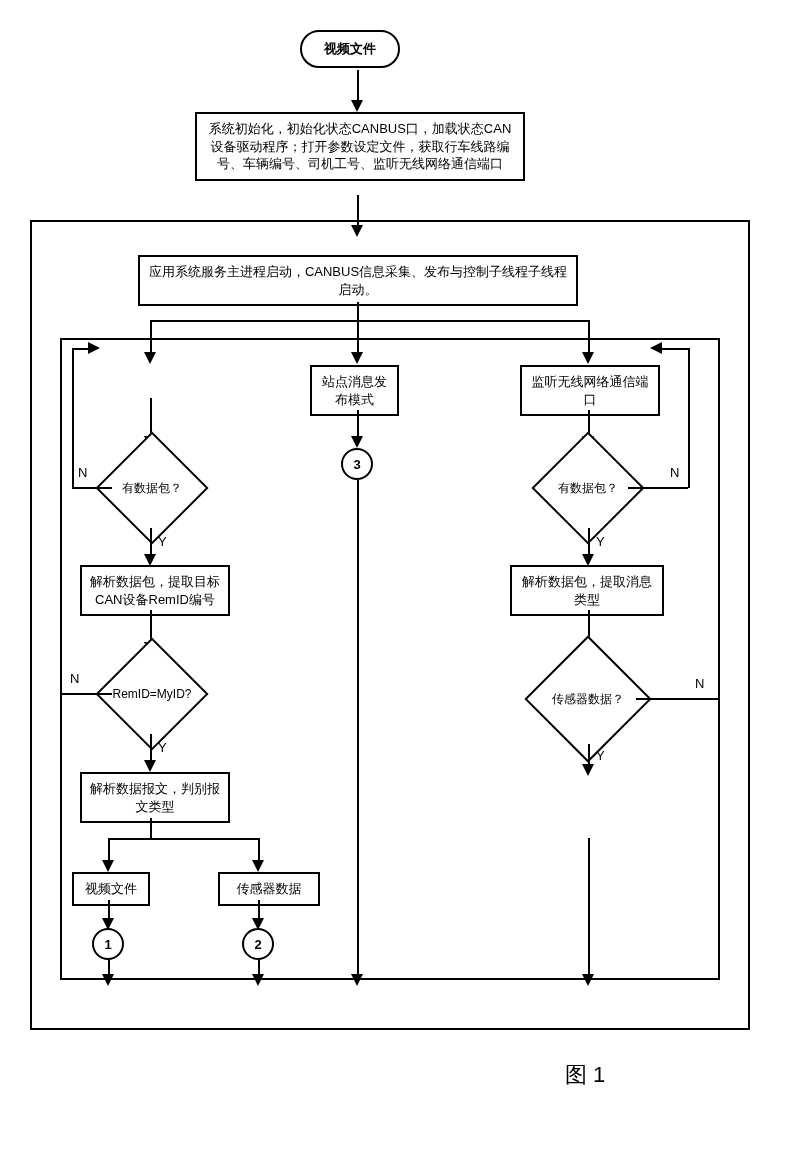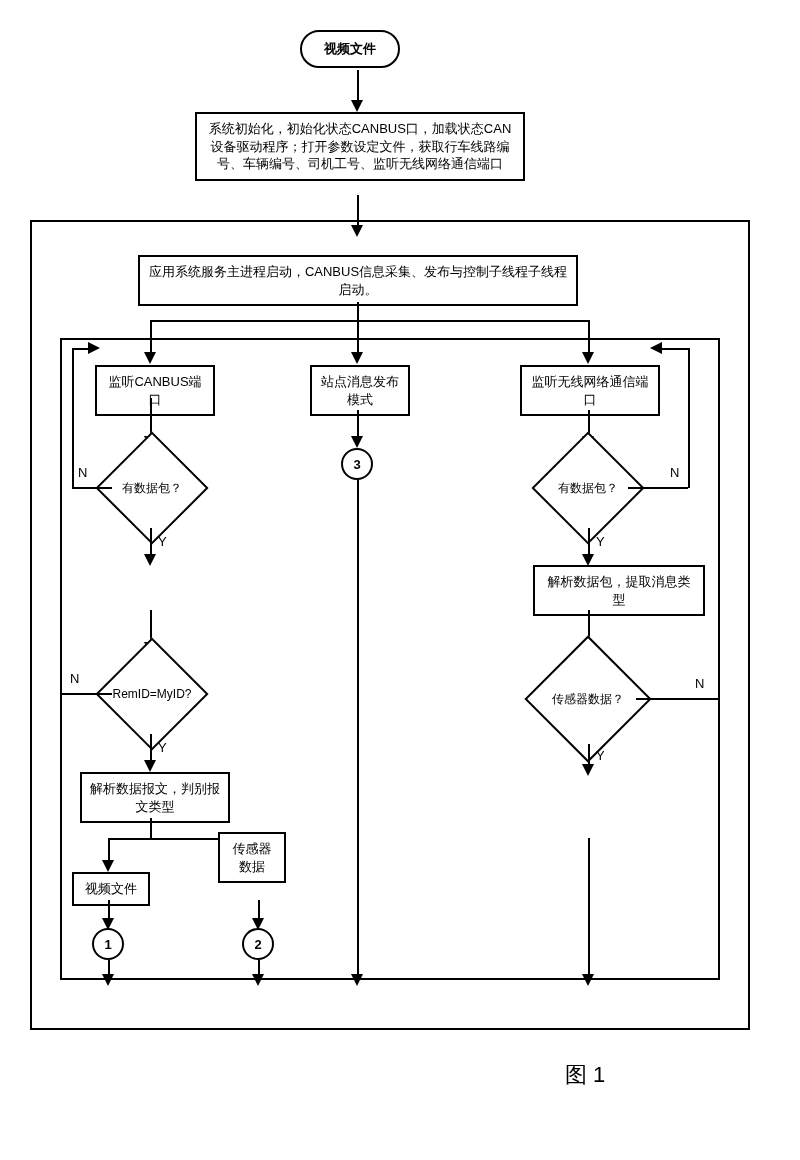--- a/index.html
+++ b/index.html
@@ -50,41 +50,41 @@
 
   <div class="vline" style="left:357px; top:320px; height:36px;"></div>
   <div class="arrow-down" style="left:351px; top:352px;"></div>
 
   <div class="vline" style="left:588px; top:320px; height:36px;"></div>
   <div class="arrow-down" style="left:582px; top:352px;"></div>
 
   <div class="loop-border" style="left:60px; top:338px; width:660px; height:640px; border-bottom:none;"></div>
   <div class="hline" style="left:60px; top:978px; width:660px;"></div>
 
-  <div class="box" style="left:95px; top:365px; width:120px;">
-    <span>监听CANBUS端口</span>
-  </div>
   <div class="vline" style="left:150px; top:398px; height:42px;"></div>
   <div class="arrow-down" style="left:144px; top:436px;"></div>
 
   <div class="diamond-wrap" style="left:112px; top:448px; width:80px; height:80px;">
     <div class="diamond"></div>
     <div class="diamond-label">有数据包？</div>
   </div>
 
   <div class="hline" style="left:72px; top:487px; width:40px;"></div>
   <div class="vline" style="left:72px; top:348px; height:140px;"></div>
   <div class="hline" style="left:72px; top:348px; width:20px;"></div>
   <div class="arrow-right" style="left:88px; top:342px;"></div>
   <span class="small-label" style="left:78px; top:465px;">N</span>
 
   <div class="vline" style="left:150px; top:528px; height:30px;"></div>
   <div class="arrow-down" style="left:144px; top:554px;"></div>
   <span class="small-label" style="left:158px; top:534px;">Y</span>
 
+  <div class="box" style="left:80px; top:565px; width:150px;">
+    <span>解析数据包，提取目标CAN设备RemID编号</span>
+  </div>
   <div class="vline" style="left:150px; top:610px; height:36px;"></div>
   <div class="arrow-down" style="left:144px; top:642px;"></div>
 
   <div class="diamond-wrap" style="left:112px; top:654px; width:80px; height:80px;">
     <div class="diamond"></div>
     <div class="diamond-label">RemID=MyID?</div>
   </div>
 
   <div class="hline" style="left:60px; top:693px; width:52px;"></div>
   <span class="small-label" style="left:70px; top:671px;">N</span>
@@ -100,42 +100,42 @@
   <div class="vline" style="left:150px; top:818px; height:20px;"></div>
   <div class="hline" style="left:108px; top:838px; width:150px;"></div>
   <div class="vline" style="left:108px; top:838px; height:26px;"></div>
   <div class="arrow-down" style="left:102px; top:860px;"></div>
   <div class="vline" style="left:258px; top:838px; height:26px;"></div>
   <div class="arrow-down" style="left:252px; top:860px;"></div>
 
   <div class="box" style="left:72px; top:872px; width:78px;">
     <span>视频文件</span>
   </div>
-  <div class="box" style="left:218px; top:832px; width:68px;">
+  <div class="box" style="left:218px; top:872px; width:102px;">
     <span>传感器数据</span>
   </div>
 
   <div class="vline" style="left:108px; top:900px; height:22px;"></div>
   <div class="arrow-down" style="left:102px; top:918px;"></div>
   <div class="vline" style="left:258px; top:900px; height:22px;"></div>
   <div class="arrow-down" style="left:252px; top:918px;"></div>
 
   <div class="conn-circle" style="left:92px; top:928px;">
     <span>1</span>
   </div>
   <div class="conn-circle" style="left:242px; top:928px;">
     <span>2</span>
   </div>
 
   <div class="vline" style="left:108px; top:960px; height:18px;"></div>
   <div class="arrow-down" style="left:102px; top:974px;"></div>
   <div class="vline" style="left:258px; top:960px; height:18px;"></div>
   <div class="arrow-down" style="left:252px; top:974px;"></div>
 
-  <div class="box" style="left:310px; top:365px; width:100px;text-align:center;">
+  <div class="box" style="left:310px; top:365px; width:89px;text-align:center;">
     <span>站点消息发布模式</span>
   </div>
   <div class="vline" style="left:357px; top:410px; height:30px;"></div>
   <div class="arrow-down" style="left:351px; top:436px;"></div>
   <div class="conn-circle" style="left:341px; top:448px;">
     <span>3</span>
   </div>
   <div class="vline" style="left:357px; top:480px; height:498px;"></div>
   <div class="arrow-down" style="left:351px; top:974px;"></div>
 
@@ -153,21 +153,21 @@
   <div class="hline" style="left:628px; top:487px; width:60px;"></div>
   <div class="vline" style="left:688px; top:348px; height:140px;"></div>
   <div class="hline" style="left:660px; top:348px; width:28px;"></div>
   <div class="arrow-left" style="left:650px; top:342px;"></div>
   <span class="small-label" style="left:670px; top:465px;">N</span>
 
   <div class="vline" style="left:588px; top:528px; height:30px;"></div>
   <div class="arrow-down" style="left:582px; top:554px;"></div>
   <span class="small-label" style="left:596px; top:534px;">Y</span>
 
-  <div class="box" style="left:533px; top:565px; width:172px;">
+  <div class="box" style="left:510px; top:565px; width:154px;">
     <span>解析数据包，提取消息类型</span>
   </div>
   <div class="vline" style="left:588px; top:610px; height:36px;"></div>
   <div class="arrow-down" style="left:582px; top:642px;"></div>
 
   <div class="diamond-wrap" style="left:543px; top:654px; width:90px; height:90px;">
     <div class="diamond"></div>
     <div class="diamond-label">传感器数据？</div>
   </div>
 

